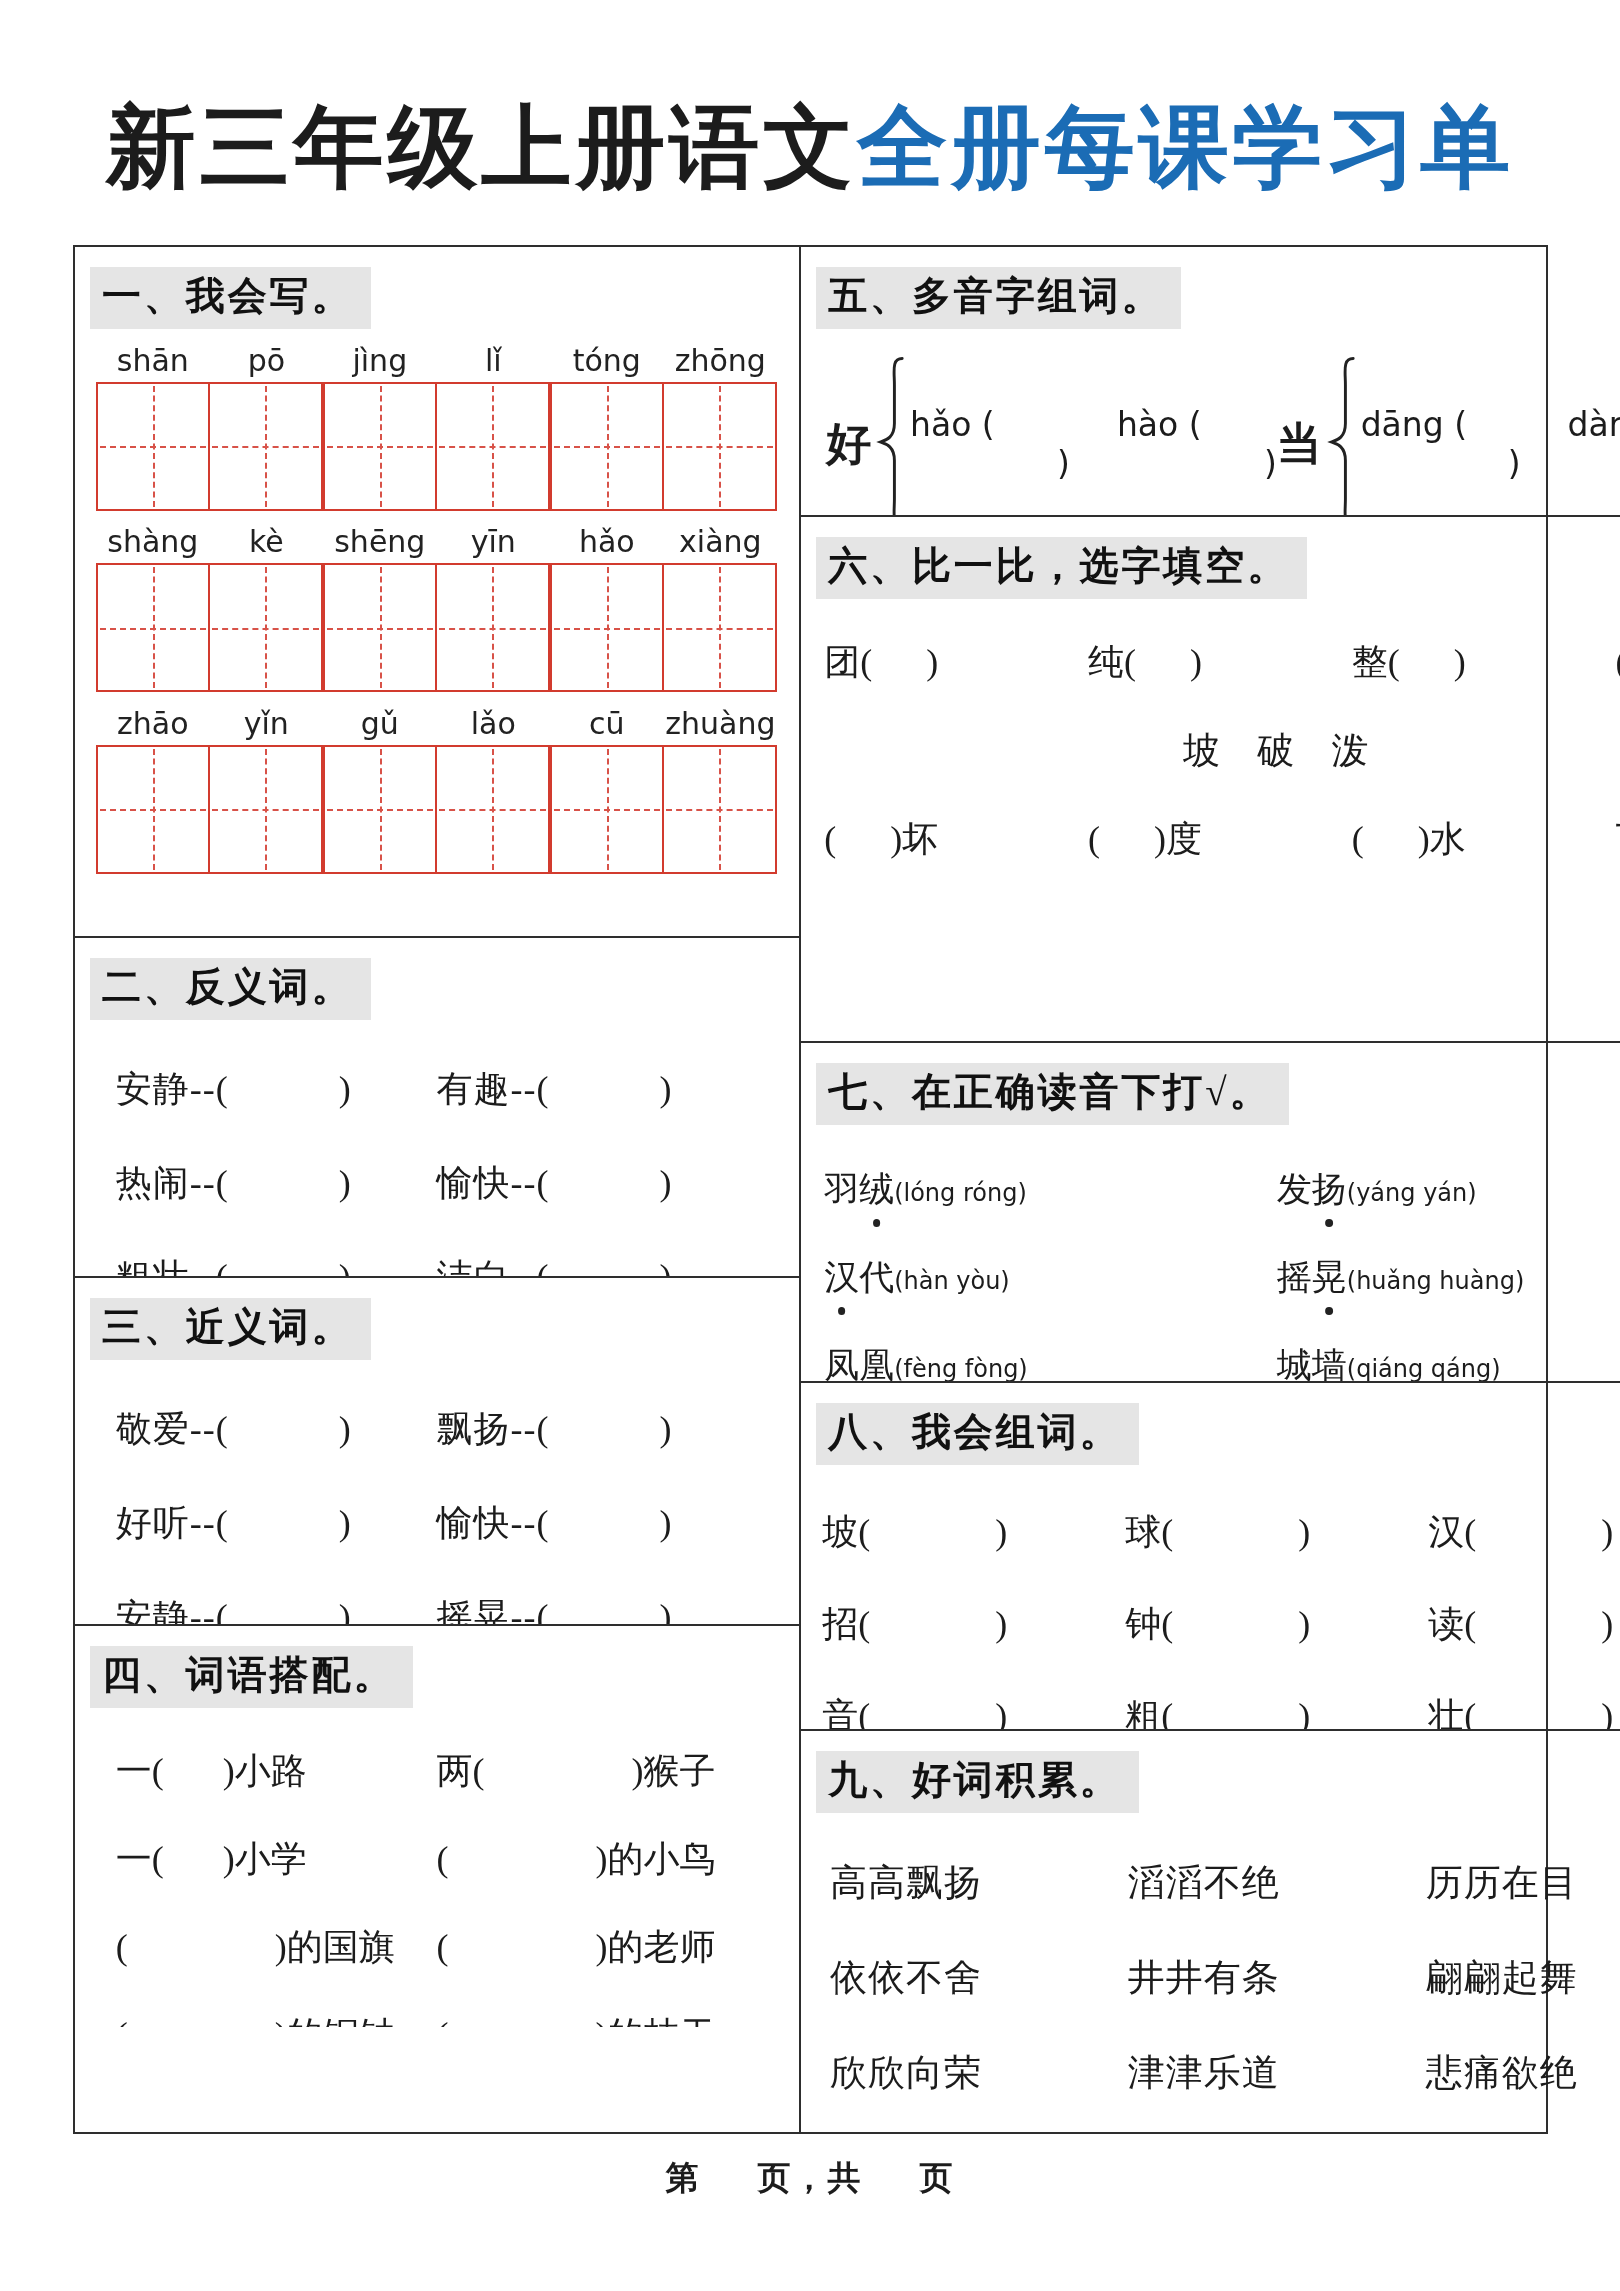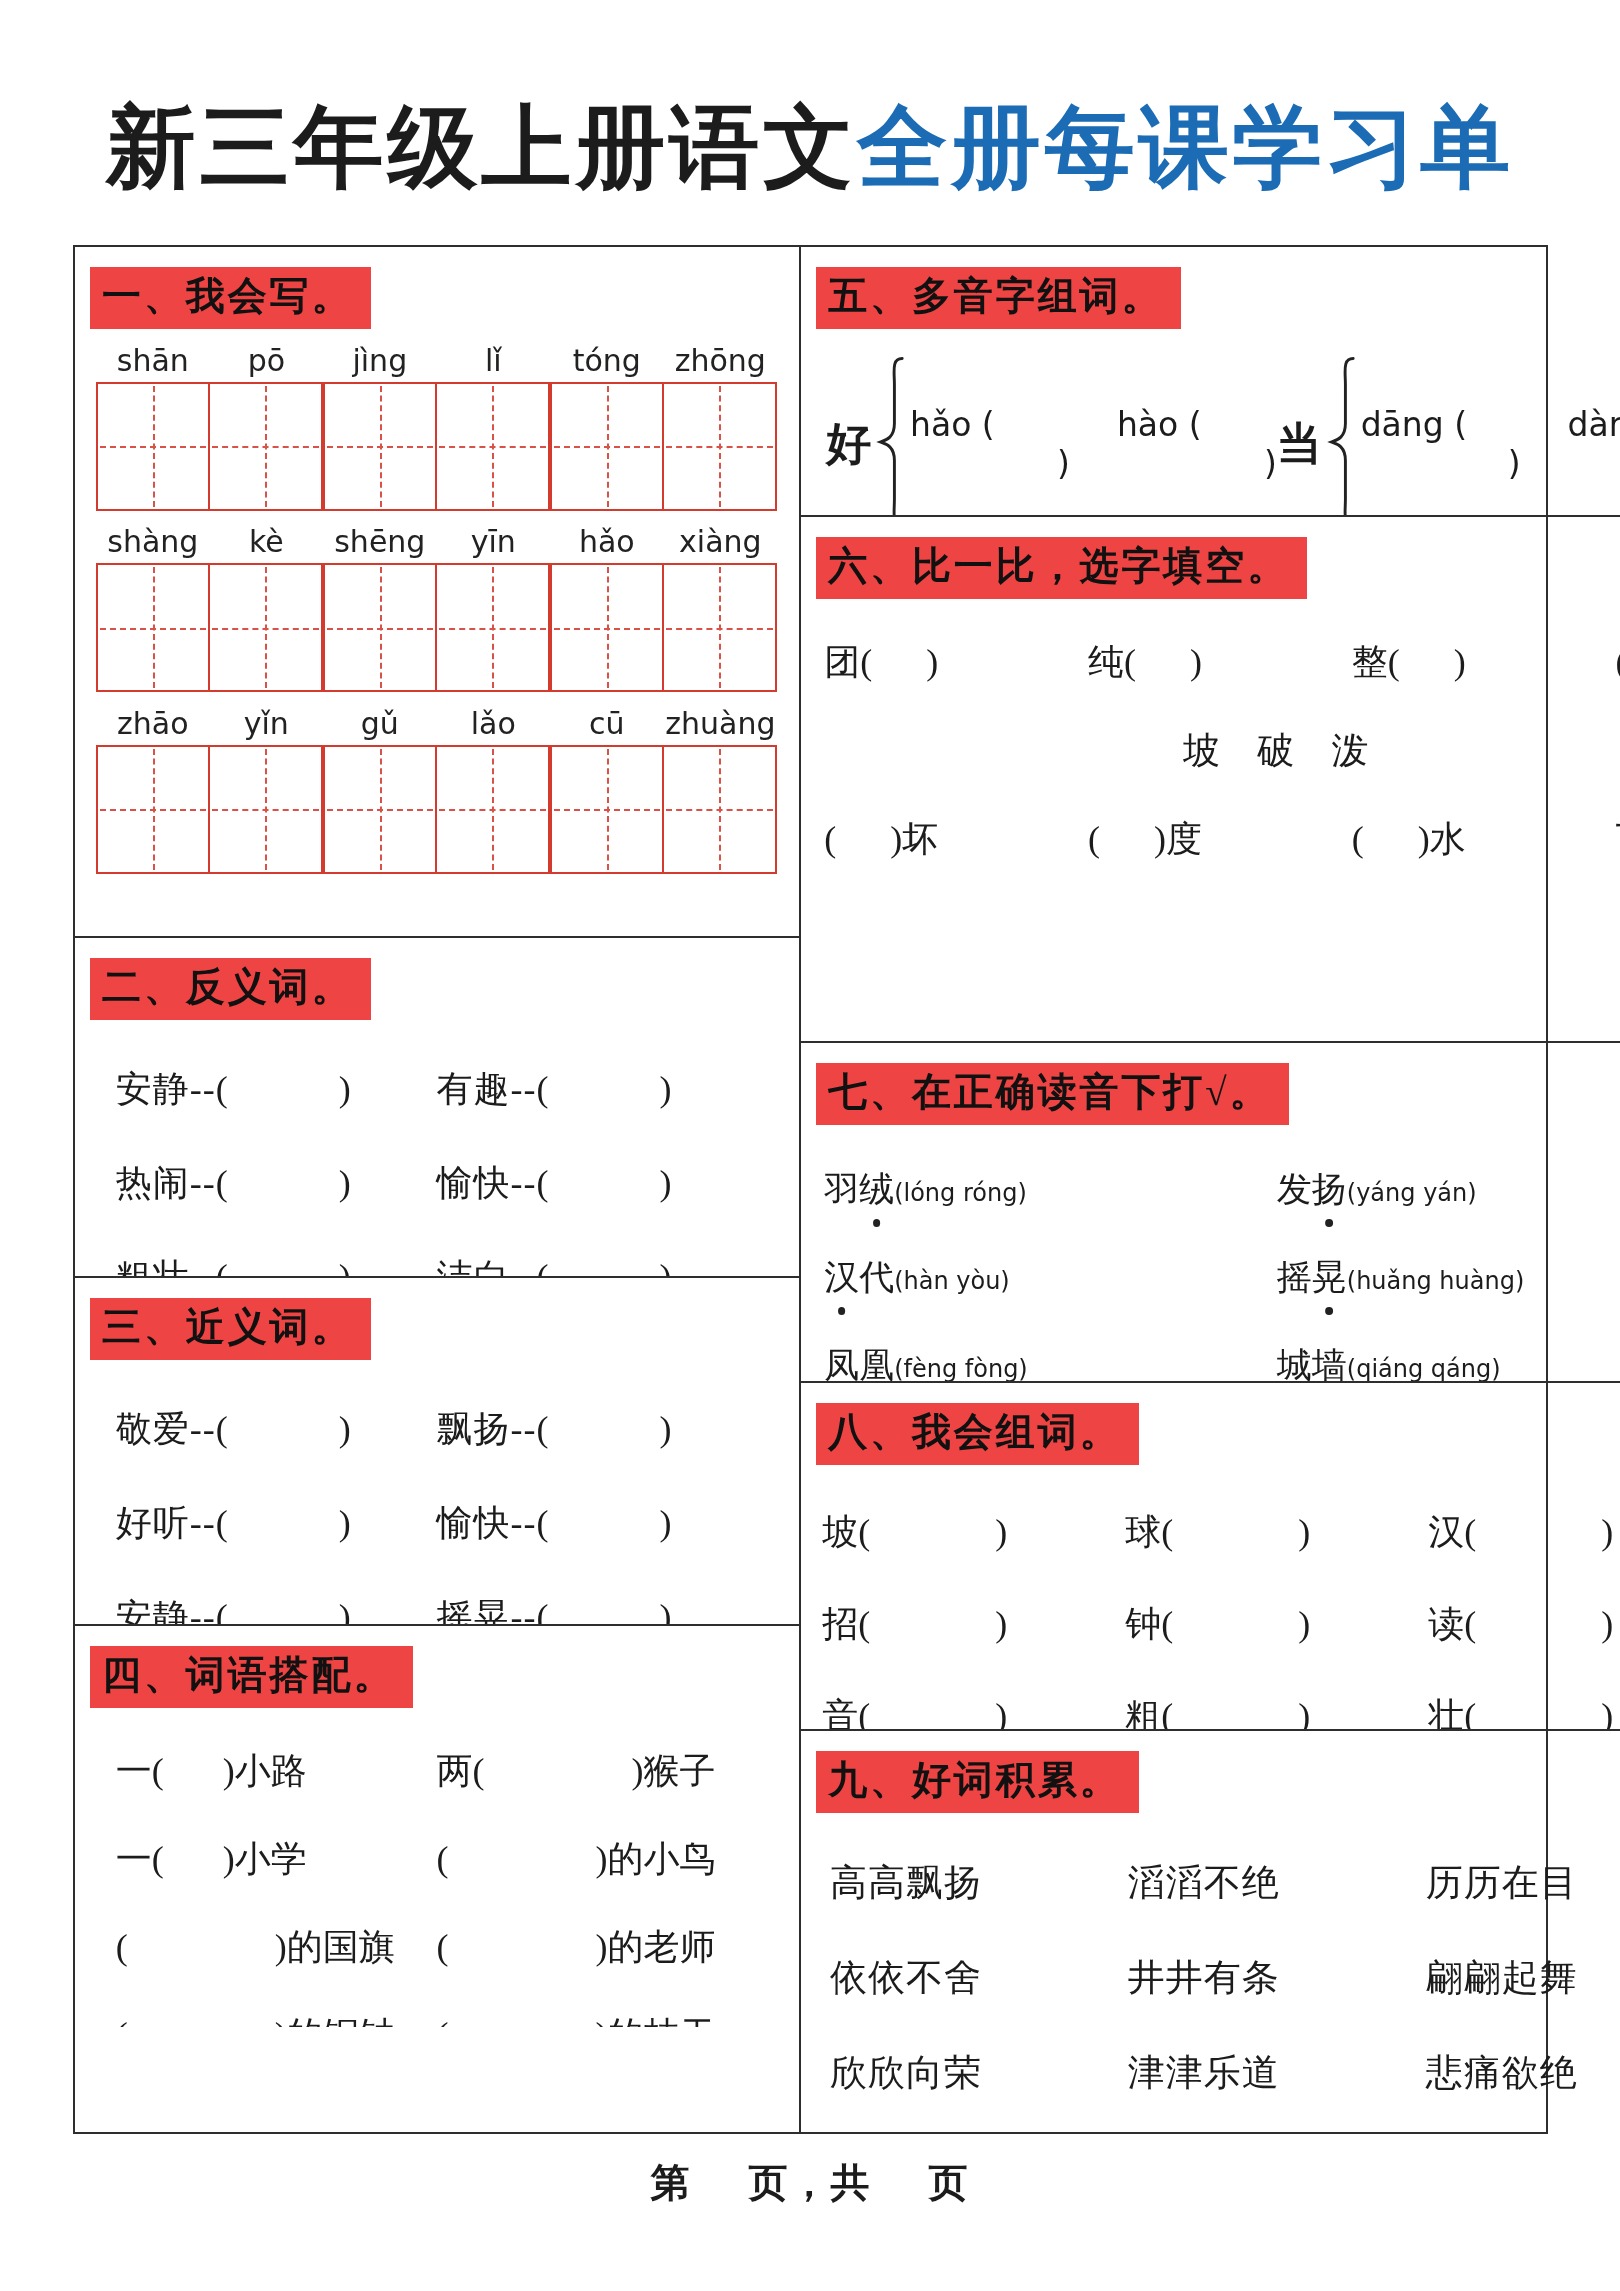--- a/index.html
+++ b/index.html
@@ -18,21 +18,21 @@
   .tbl { width:1475px; margin:43px auto 0; border:2.9px solid #2e2e2e; display:flex; }
   .col { display:flex; flex-direction:column; }
   .col-left  { width:742px; border-right:2.9px solid #2e2e2e; }
   .col-right { flex:1; }
   .cell { border-bottom:2.9px solid #2e2e2e; padding:19.6px 15.7px 7.8px 15.7px; overflow:hidden; }
   .cell:last-child { border-bottom:none; }
   .h705{height:691px;} .h347{height:340px;} .h355{height:348px;} .h409{height:401px;}
   .h275{height:270px;} .h430{height:526px;}
 
   .sec-header {
-    display:inline-block; background:#ef4444; padding:7.8px 17.6px 9.8px 11.8px;
+    display:inline-block; background:#e5e5e5; padding:7.8px 17.6px 9.8px 11.8px;
     font-size:39px; font-weight:900; letter-spacing:2.9px; line-height:1.15; color:#111;
   }
 
   
   .grid-row { display:flex; justify-content:space-between; padding:0 5.9px; margin-top:13.7px; }
   .grid-group { width:227px; }
   .pinyin-row { display:flex; margin-bottom:3.9px; }
   .pinyin-row .py { width:50%; text-align:center; font-family:"DejaVu Sans", sans-serif; font-size:30px; color:#222; }
   .tian-group { display:flex; }
   .tian-cell { width:114px; height:129px; border:2.9px solid #d23b2e; position:relative; }
@@ -67,21 +67,21 @@
   .pron-item .pyx { font-family:"DejaVu Sans", sans-serif; font-size:24px; }
   .dotchar { position:relative; display:inline-block; }
   .dotchar::after { content:""; position:absolute; left:50%; transform:translateX(-50%); bottom:-13.7px;
                     width:7.8px; height:7.8px; border-radius:50%; background:#222; }
 
   
   .word-grid3 { display:grid; grid-template-columns:1fr 1fr 1fr; margin-top:43px; padding:0 5.9px; font-size:36px; }
   .idiom-grid3 { display:grid; grid-template-columns:1fr 1fr 1fr; margin-top:45px; padding:0 13.7px; font-size:37px; letter-spacing:1px; }
 
   
-  .footer { text-align:center; margin-top:21.6px; font-size:39px; font-weight:700; letter-spacing:2px; }
+  .footer { text-align:center; margin-top:21.6px; font-size:33px; font-weight:700; letter-spacing:2px; }
   .footer .gap { display:inline-block; width:57px; }
 </style>
 </head>
 <body>
 
 <div class="page">
 
   <div class="main-title">
     <span>新三年级上册语文</span><span class="t-blue">全册每课学习单</span>
   </div>

